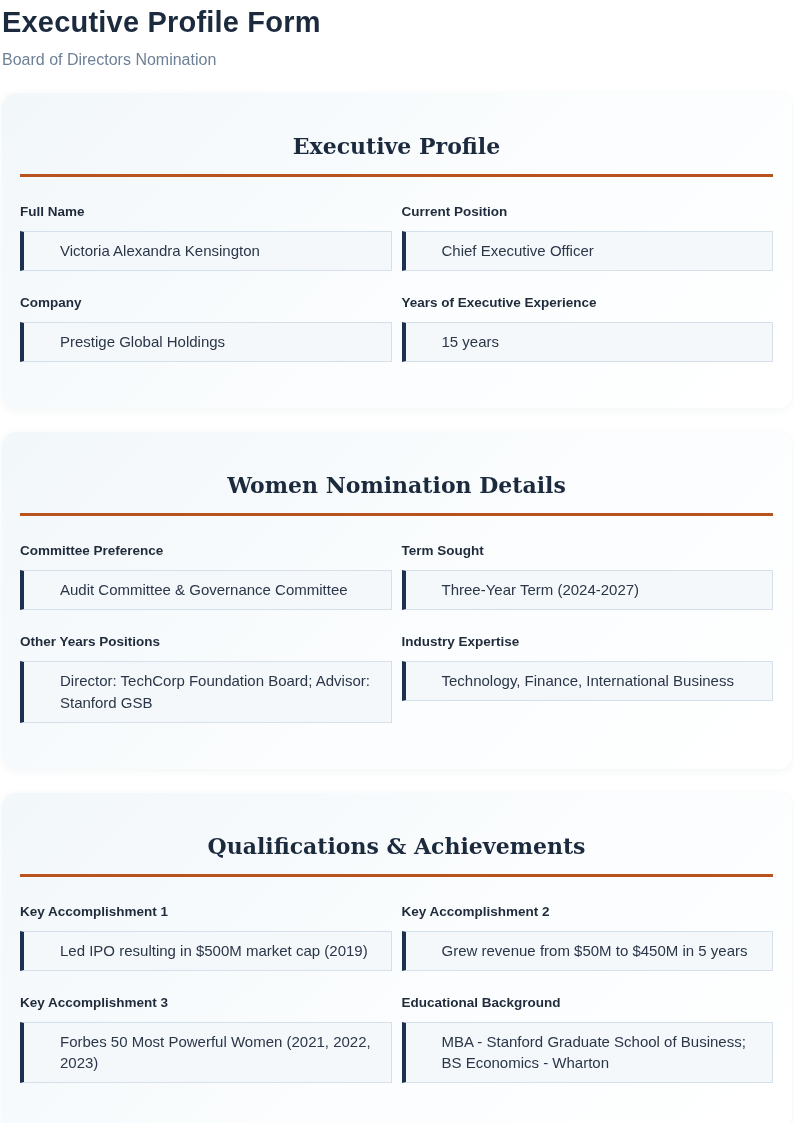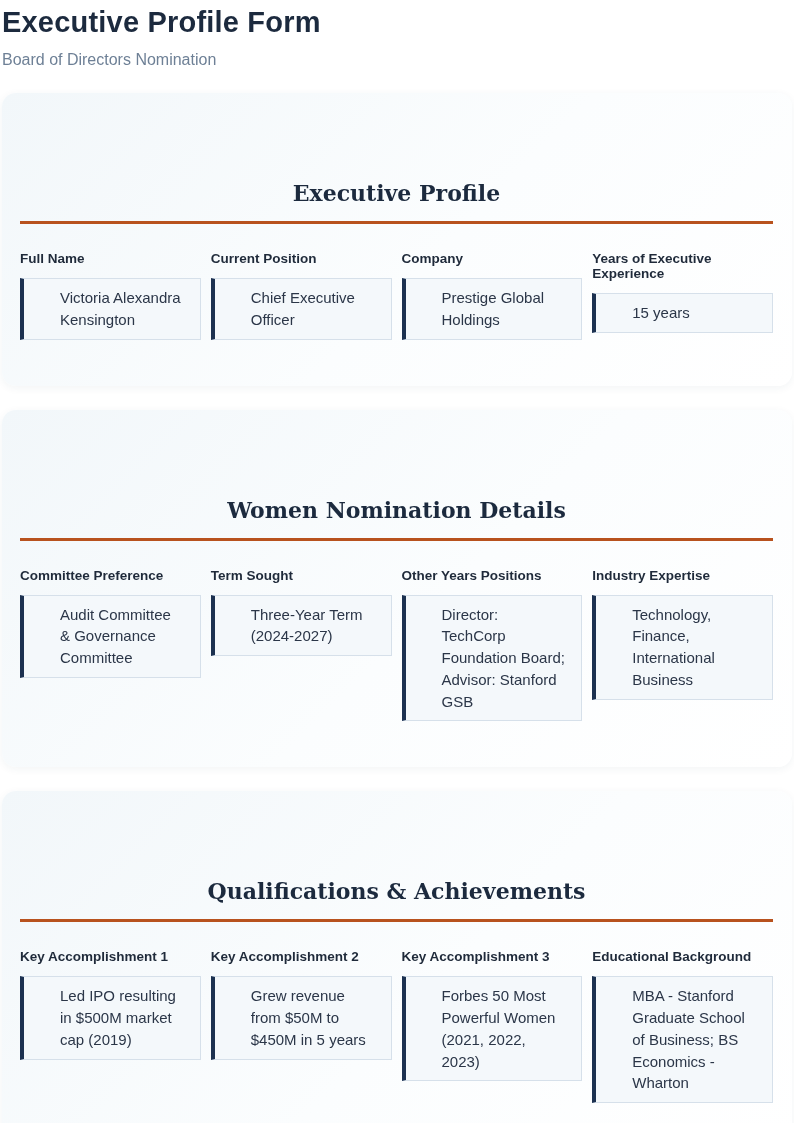--- a/index.html
+++ b/index.html
@@ -30,31 +30,30 @@
     padding: 40px 19px 46px 18px;
   }
   .card:first-of-type { margin-top: 47px; }
   .section-title {
     font-family: "DejaVu Serif", serif;
     font-weight: 700;
     font-size: 22px;
     color: #1c2a3e;
     text-align: center;
     margin-bottom: 15px;
-    margin-top: 47px;
   }
   .section-divider {
     height: 3px;
     background: #b8521e;
     border: none;
     margin-bottom: 27px;
   }
   .fields-grid {
     display: grid;
-    grid-template-columns: 1fr 1fr 1fr 1fr;
+    grid-template-columns: 1fr 1fr;
     column-gap: 10px;
     row-gap: 24px;
   }
   .field-label {
     display: block;
     font-size: 13.5px;
     font-weight: 700;
     color: #1f2a3a;
     margin-bottom: 12px;
   }

